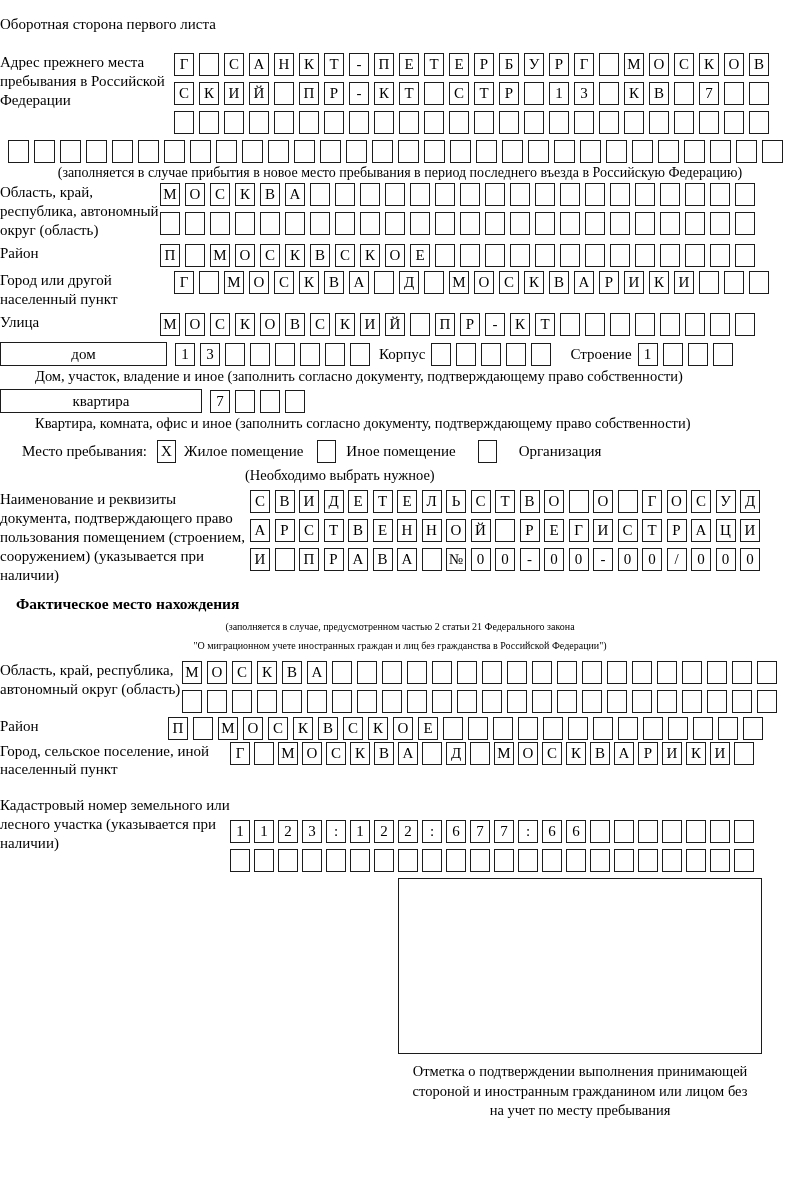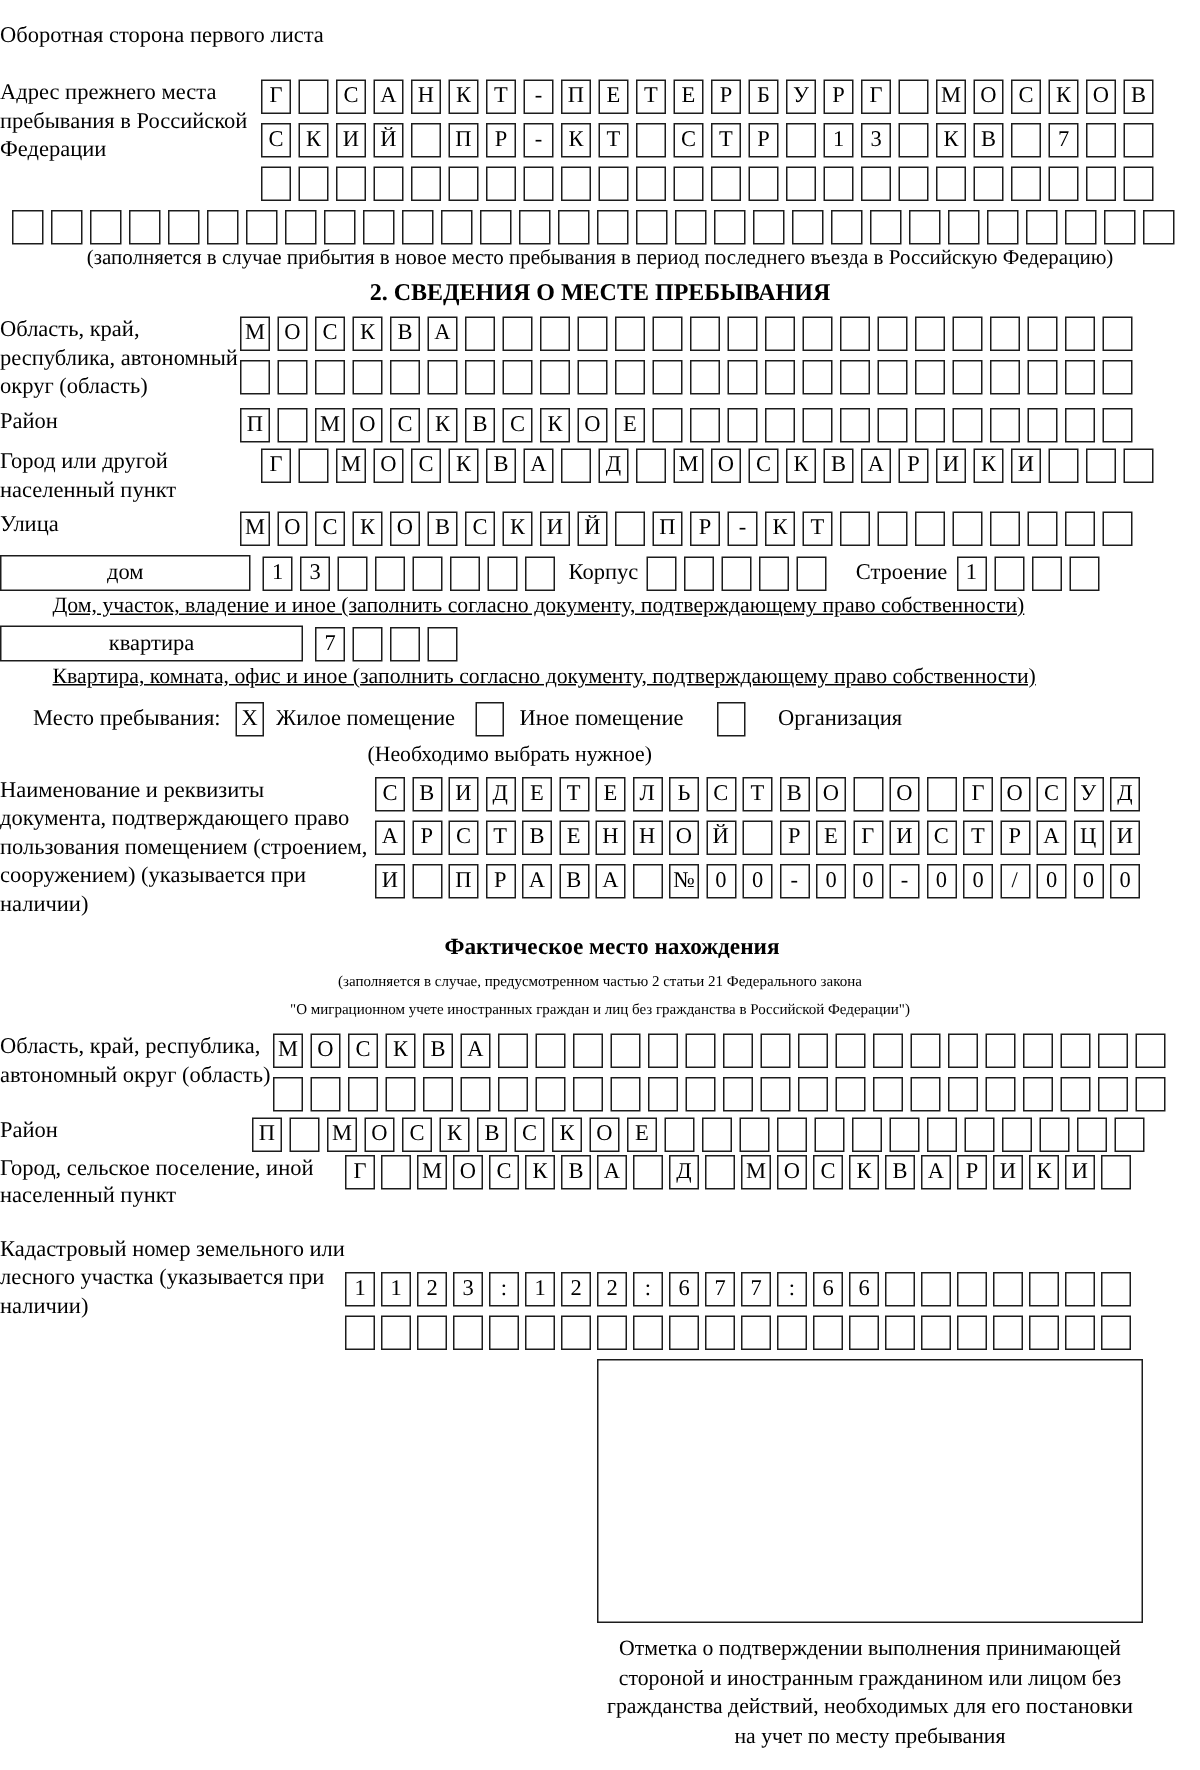--- a/index.html
+++ b/index.html
@@ -31,35 +31,35 @@
     font-size:15px; line-height:1;
   }
   .tight .cell { margin-right:4.5px; }   
   .tight2 .cell { margin-right:4px; }    
 
   .fullrow { padding-left:8px; margin-top:6px; }
   .fullrow .cell { width:21px; }
 
   .note { font-size:14px; text-align:center; margin:2px 0 2px 0; }
   .sec-title { text-align:center; font-weight:bold; font-size:16px; margin:6px 0 6px 0; }
-  .sub-title { text-align:center; font-weight:bold; font-size:15.5px; margin:10px 0 4px 16px; }
+  .sub-title { text-align:left; font-weight:bold; font-size:15.5px; margin:10px 0 4px 16px; }
   .center-note { font-size:10px; text-align:center; line-height:19px; }
 
   .indent-city { margin-left:14px; }
 
   .house-row { display:flex; align-items:center; margin:6px 0 2px 0; }
   .wide-box {
     box-sizing:border-box; border:1.5px solid #1c1c1c; height:24px;
     display:flex; align-items:center; justify-content:center; font-size:15px; flex:none;
   }
   .wb-house { width:167px; margin-right:8px; }
   .wb-flat  { width:202px; margin-right:8px; }
   .inline-lbl { font-size:15px; margin:0 6px 0 4px; flex:none; }
 
-  .caption { font-size:14.5px; padding-left:35px; margin:2px 0 4px 0;text-decoration:underline; }
+  .caption { font-size:14.5px; padding-left:35px; margin:2px 0 4px 0; }
 
   .stay-row { display:flex; align-items:center; padding-left:22px; margin:8px 0 2px 0; font-size:15px; }
   .chk {
     display:inline-flex; justify-content:center; align-items:center;
     width:19px; height:23px; box-sizing:border-box; border:1.5px solid #1c1c1c;
     font-size:15px; flex:none;
   }
   .g8{margin-left:8px;} .g10{margin-left:10px;} .g14{margin-left:14px;} .g22{margin-left:22px;}
   .stay-note { font-size:14.5px; margin:4px 0 6px 245px; }
 
@@ -188,21 +188,20 @@
       <span class="cell"></span>
       <span class="cell"></span>
       <span class="cell"></span>
       <span class="cell"></span>
       <span class="cell"></span>
       <span class="cell"></span>
       <span class="cell"></span>
     </div>
   <div class="note">(заполняется в случае прибытия в новое место пребывания в период последнего въезда в Российскую Федерацию)</div>
 
-  <div class="sec-title">2. СВЕДЕНИЯ О МЕСТЕ ПРЕБЫВАНИЯ</div>
 
   <div class="field">
     <div class="lbl lw-b" style="width:160px">Область, край, республика, автономный округ (область)</div>
     <div class="rows">
       <div class="boxrow">
           <span class="cell">М</span>
           <span class="cell">О</span>
           <span class="cell">С</span>
           <span class="cell">К</span>
           <span class="cell">В</span>
@@ -653,17 +652,16 @@
           <span class="cell"></span>
           <span class="cell"></span>
         </div>
     </div>
   </div>
 
   <div class="stamp-box"></div>
   <div class="stamp-caption">
     <div>Отметка о подтверждении выполнения принимающей</div>
     <div>стороной и иностранным гражданином или лицом без</div>
-    <div>гражданства действий, необходимых для его постановки</div>
     <div>на учет по месту пребывания</div>
   </div>
 
 </div>
 
 </body></html>

